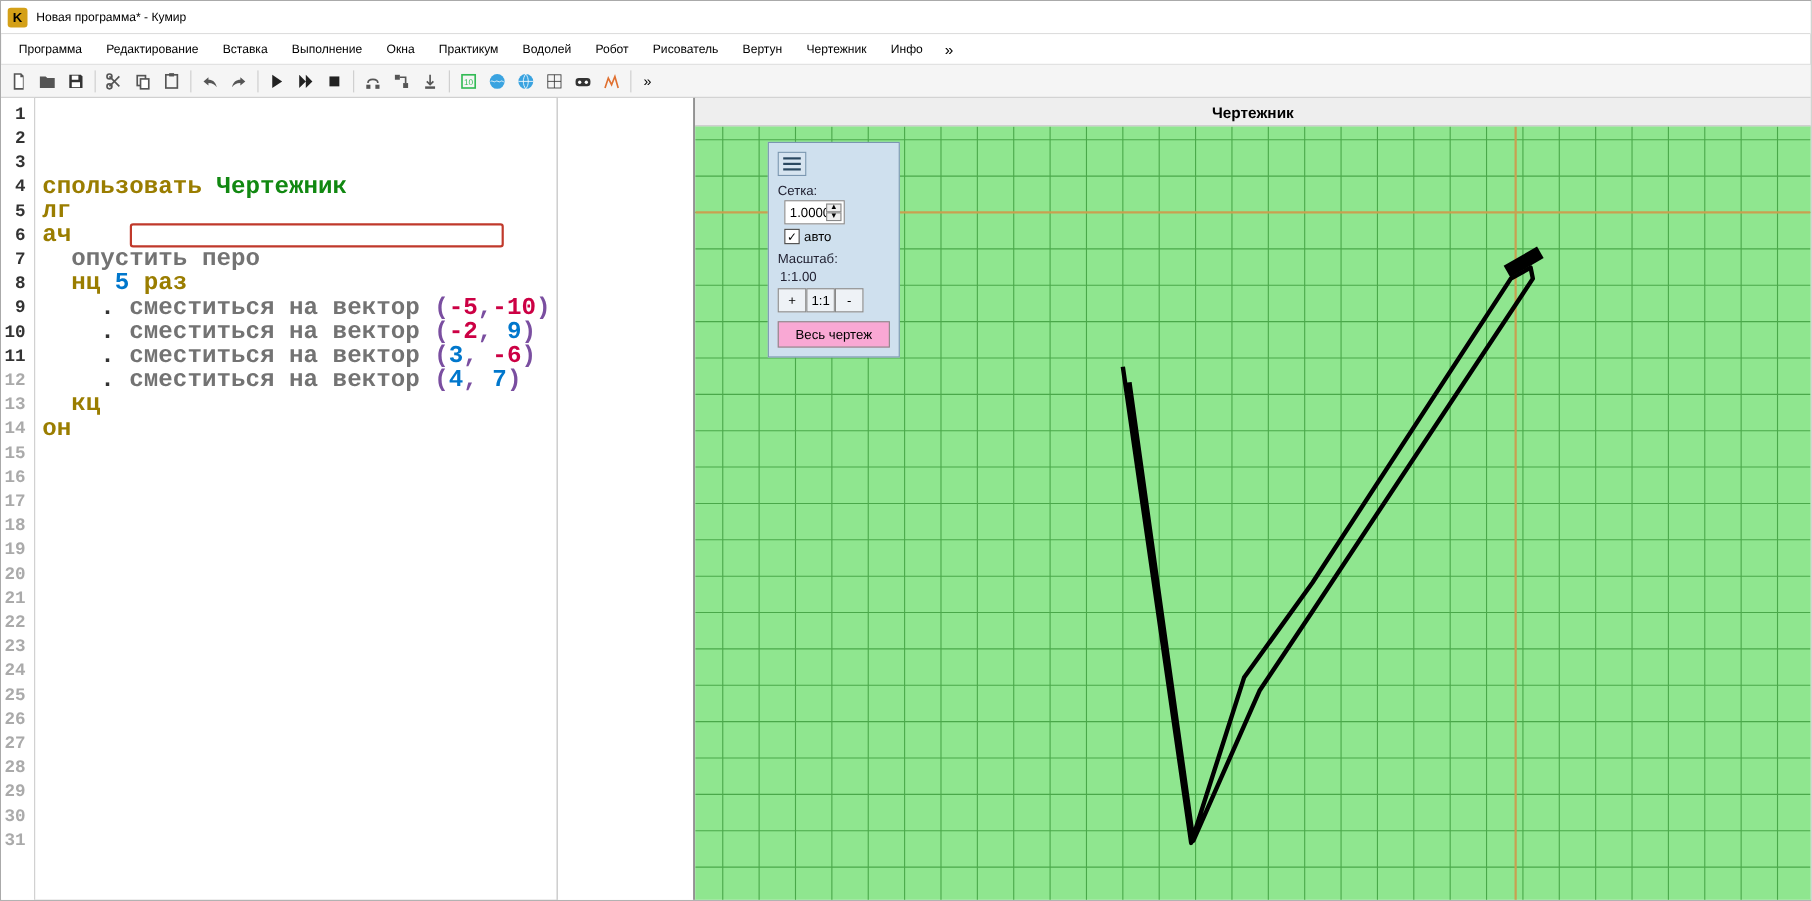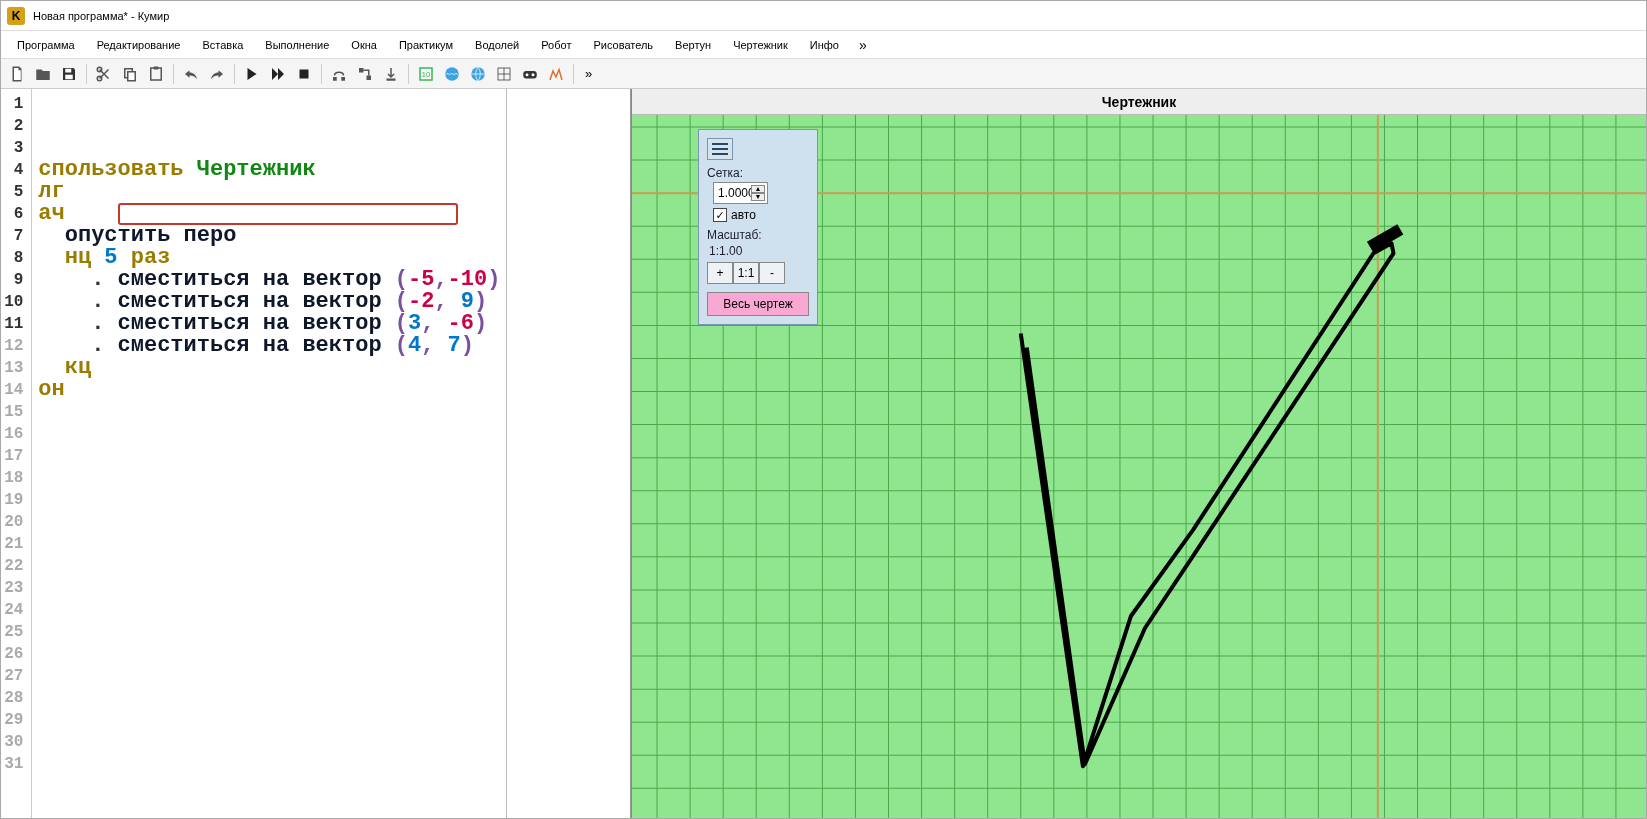--- a/index.html
+++ b/index.html
@@ -17,21 +17,21 @@
   .toolbar svg { width:18px; height:18px; }
   .toolbar .more-tb { padding:0 6px; font-size:13px; }
   .content { flex:1; display:flex; min-height:0; }
   .editor-pane { width:630px; display:flex; border-right:1px solid #999; }
   .gutter { width:48px; background:#fff; border-right:1px solid #ccc; padding-top:4px; text-align:right; }
   .gutter .ln { height:22px; line-height:22px; padding-right:8px; font-family:"Courier New", monospace; font-size:16px; font-weight:bold; color:#333; }
   .gutter .ln.dim { color:#aaa; font-weight:bold; }
   .code { flex:1; padding:4px 6px; font-family:"Courier New", monospace; font-size:22px; font-weight:bold; line-height:22px; white-space:pre; position:relative; border-right:1px solid #bbb; }
   .margin-col { width:190px; background:#fff; }
   .kw { color:#9a7d00; }
-  .kw2 { color:#0f172a; }
+  .kw2 { color:#737373; }
   .str { color:#118811; }
   .num { color:#0077cc; }
   .neg { color:#cc0044; }
   .op { color:#7a4ea0; }
   .dot { color:#333; }
   .line { height:22px; }
   .highlight-box { position:absolute; border:2px solid #c0392b; border-radius:3px; left:86px; top:114px; width:340px; height:22px; pointer-events:none; }
   .right-pane { flex:1; display:flex; flex-direction:column; border-left:1px solid #888; }
   .right-title { height:26px; display:flex; align-items:center; justify-content:center; background:#eee; border-bottom:1px solid #bbb; font-weight:bold; font-size:14px; }
   .canvas-wrap { flex:1; position:relative; background:#8fe68f; overflow:hidden; }

